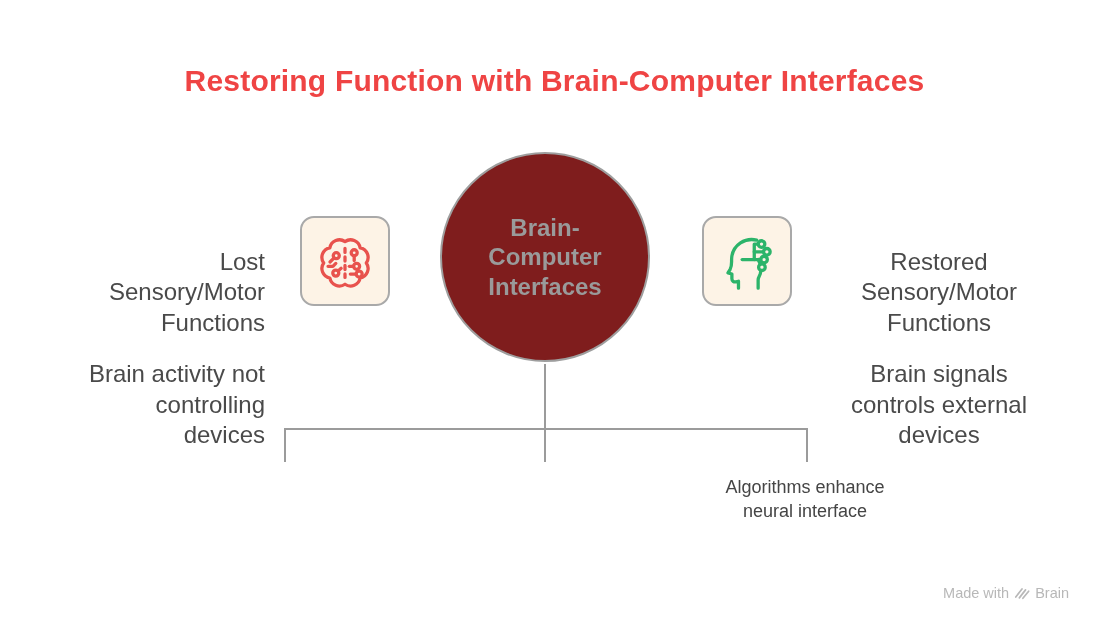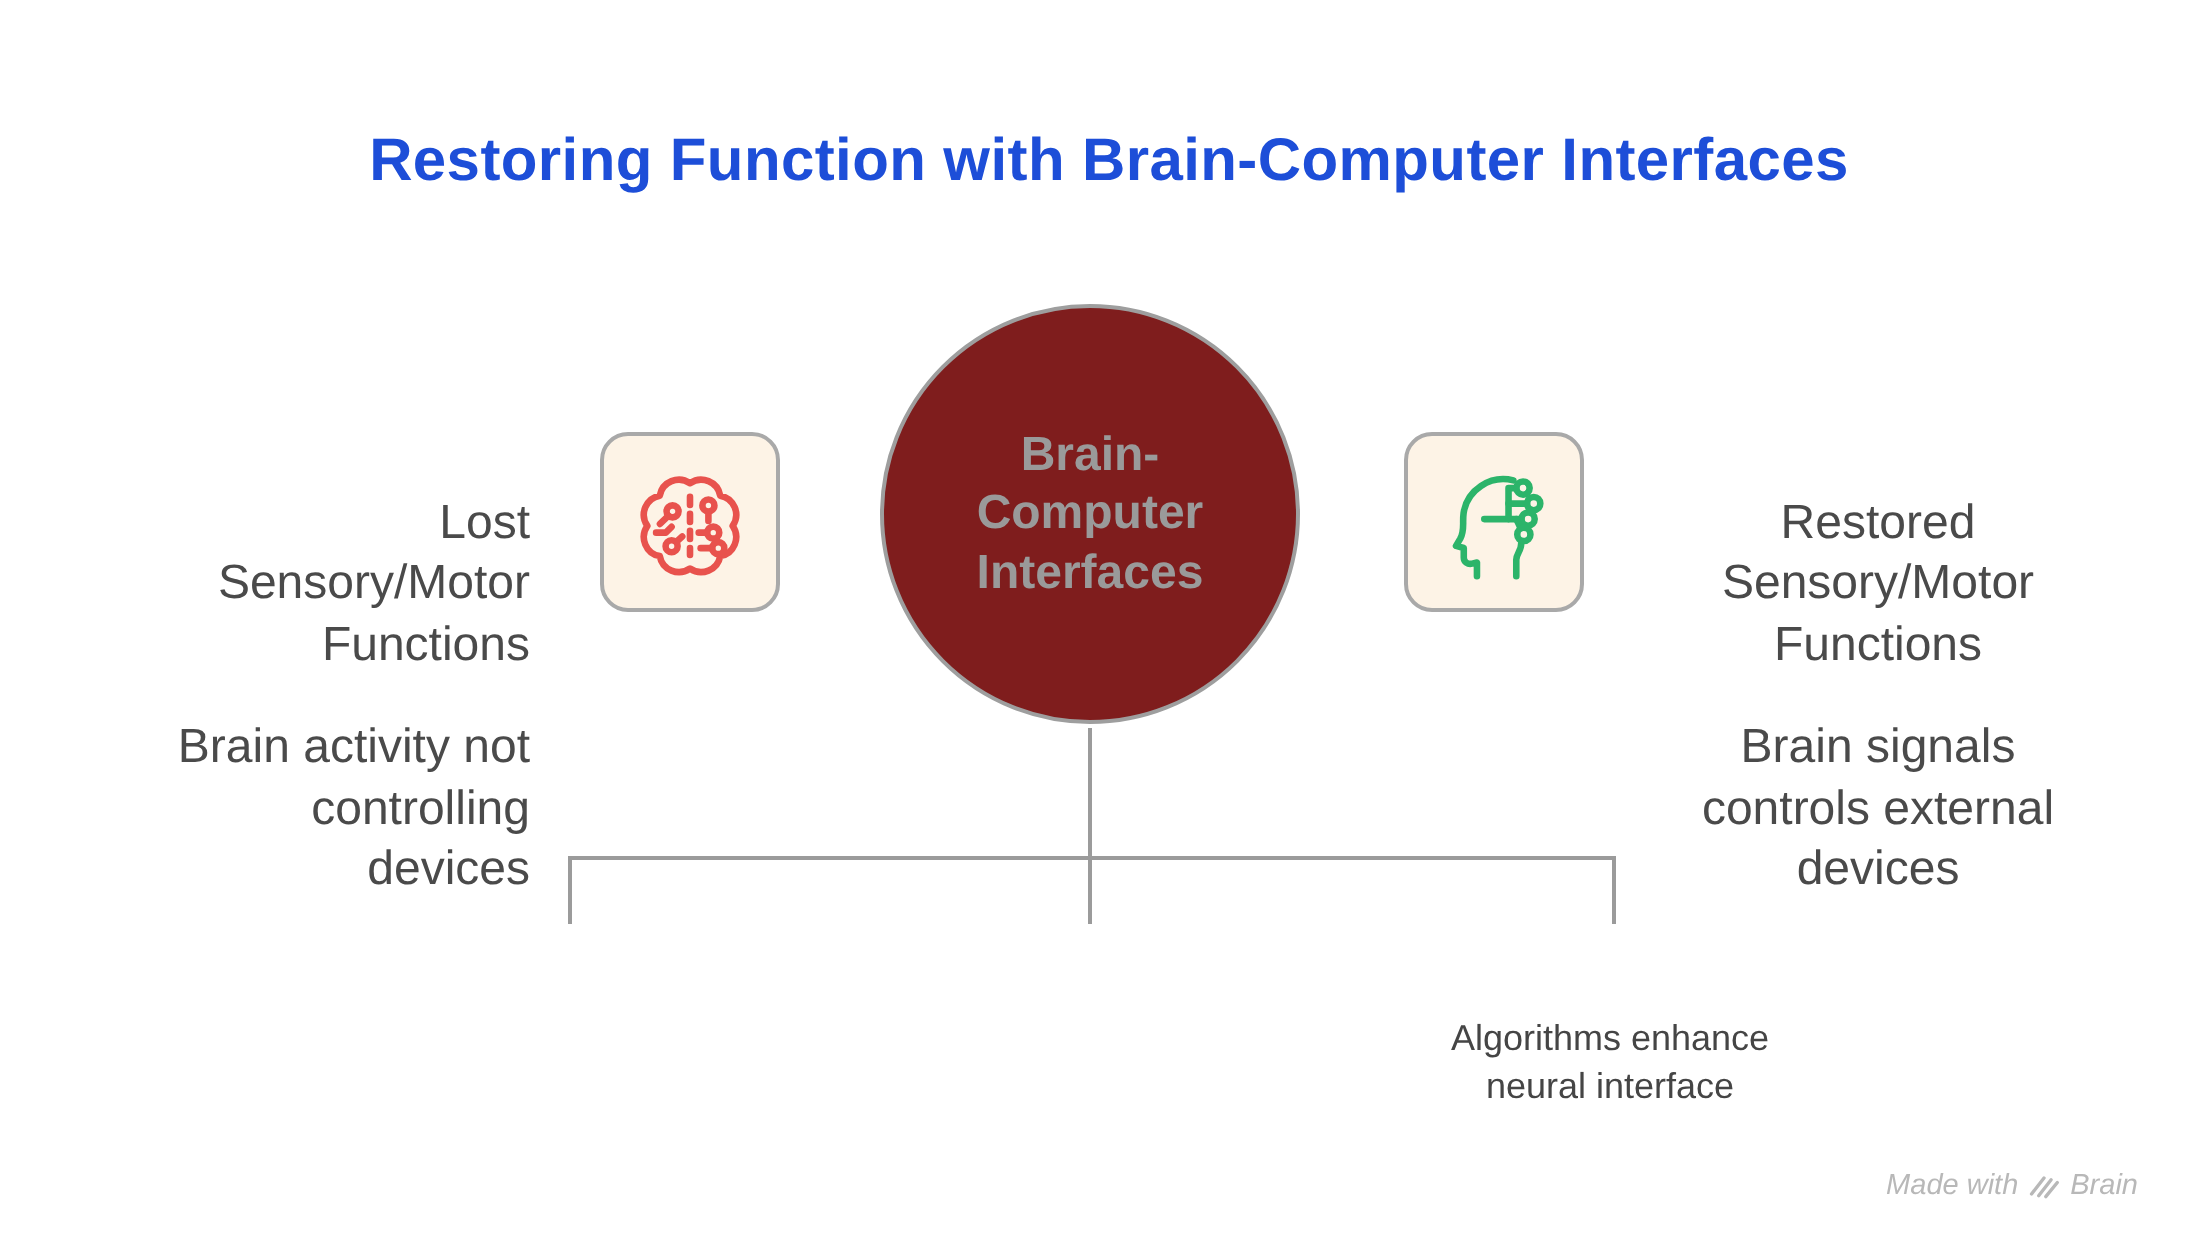--- a/index.html
+++ b/index.html
@@ -13,21 +13,21 @@
     background: #ffffff;
     overflow: hidden;
   }
 
   .diagram-title {
     position: absolute;
     top: 64px; left: 0; right: 0;
     text-align: center;
     font-size: 30px;
     font-weight: bold;
-    color: #1d4ed8;
+    color: #ef4444;
     letter-spacing: 0.2px;
     margin-left: 10px;
   }
 
   .center-circle {
     position: absolute;
     left: 440px; top: 152px;
     width: 210px; height: 210px;
     border-radius: 50%;
     background: #7f1d1d;
@@ -91,33 +91,32 @@
   .branch-label {
     position: absolute;
     font-size: 18px;
     line-height: 1.33;
     color: #454545;
     text-align: center;
     white-space: pre-line;
   }
   .branch-1 { left: 176px; top: 476px; width: 220px; }
   .branch-2 { left: 465px; top: 480px; width: 160px; }
-  .branch-3 { left: 695px; top: 476px; width: 220px; margin-top: 32px; }
+  .branch-3 { left: 695px; top: 476px; width: 220px; }
 
   .napkin-badge {
     position: absolute;
     right: 30px; top: 585px;
     display: flex;
     align-items: center;
     gap: 5px;
     font-size: 14.5px;
     color: #b8b8b8;
     cursor: pointer;
     text-decoration: none;
-    font-style: italic;
   }
   .napkin-badge svg { width: 16px; height: 14px; }
 </style>
 </head>
 <body>
 
 <div class="canvas">
 
   <h1 class="diagram-title">Restoring Function with Brain-Computer Interfaces</h1>
 

